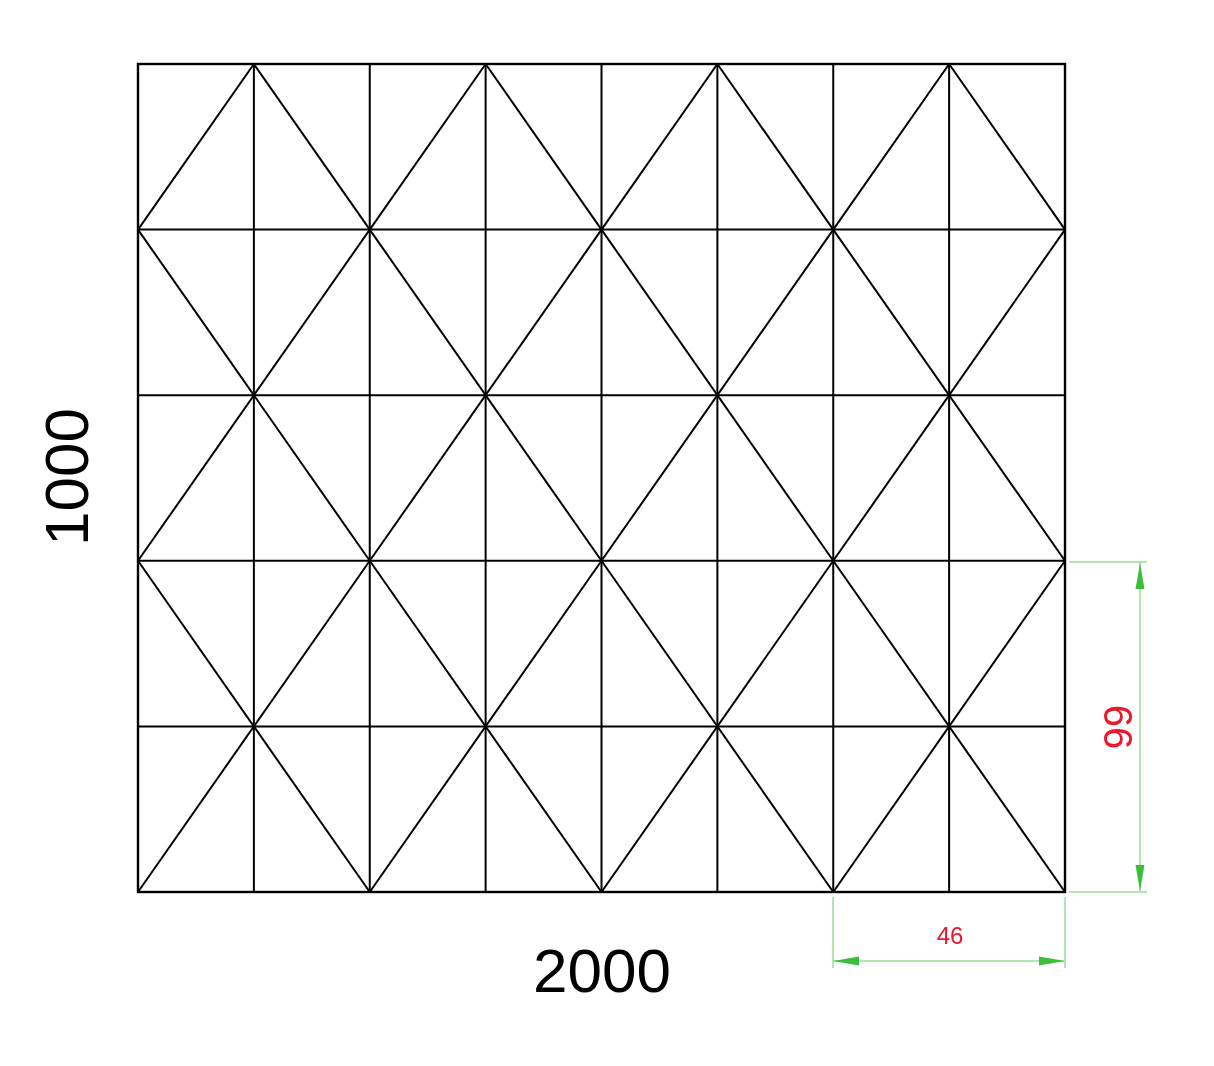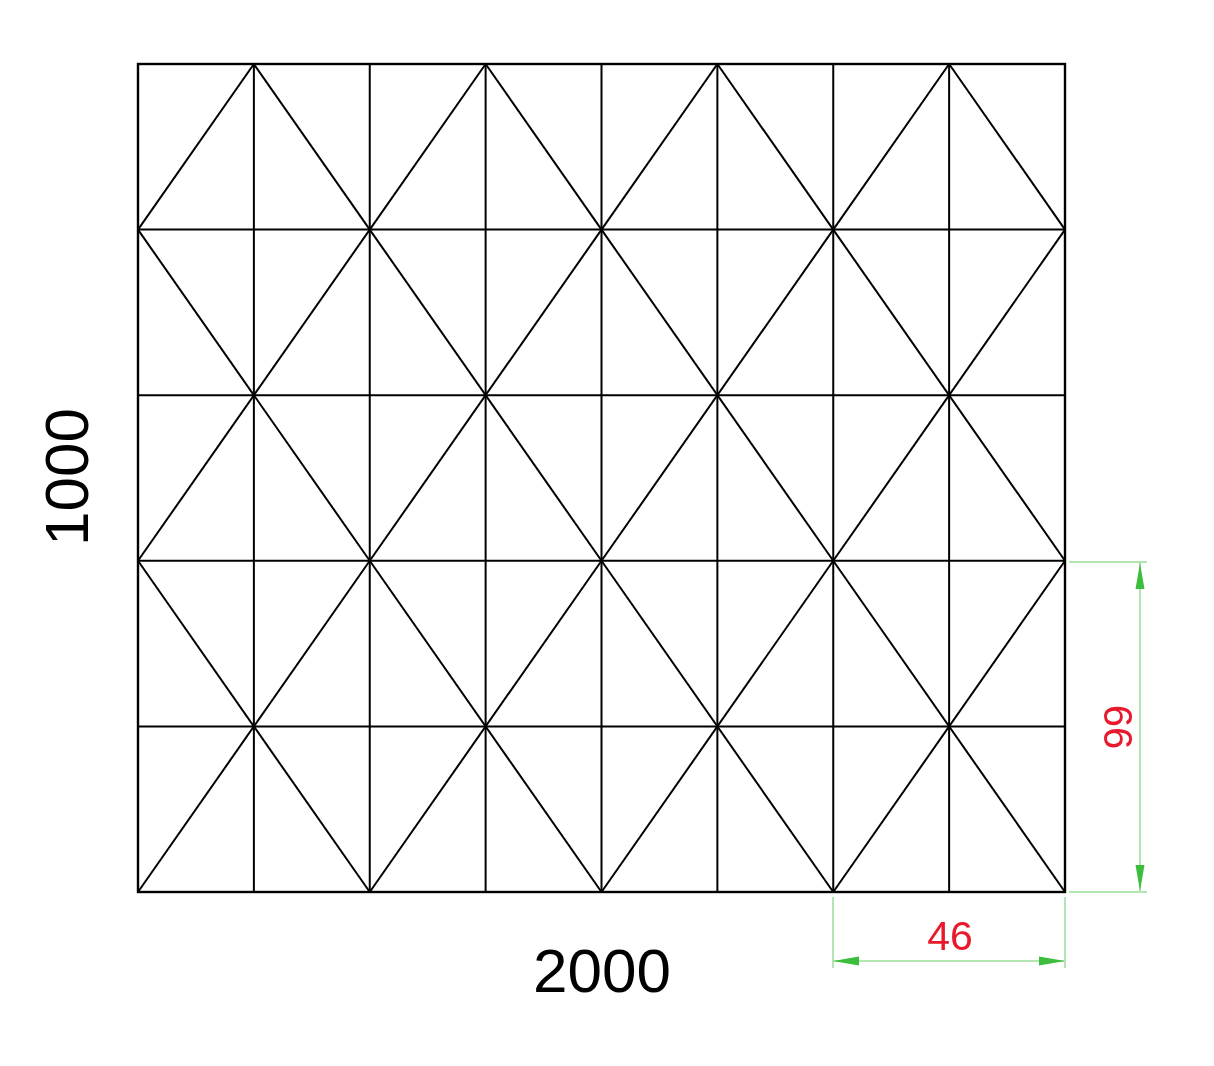--- a/index.html
+++ b/index.html
@@ -84,14 +84,14 @@
       <polygon points="833,961 859,956.5 859,965.5" fill="#3cbe3c" stroke="none"></polygon>
       <polygon points="1065,961 1039,956.5 1039,965.5" fill="#3cbe3c" stroke="none"></polygon>
     </svg>
 
   <div class="dim-label" id="lbl-overall-width" style="left: 602px; top: 971px; color: rgb(0, 0, 0); font-size: 62px; transform: translate(-50%, -50%) rotate(0deg);">2000</div>
 
   <div class="dim-label" id="lbl-overall-height" style="left: 67px; top: 477px; color: rgb(0, 0, 0); font-size: 62px; transform: translate(-50%, -50%) rotate(-90deg);">1000</div>
 
   <div class="dim-label" id="lbl-dim-vertical" style="left: 1118px; top: 727px; color: rgb(232, 25, 44); font-size: 40px; transform: translate(-50%, -50%) rotate(90deg);">66</div>
 
-  <div class="dim-label" id="lbl-dim-horizontal" style="left: 950px; top: 936px; color: rgb(232, 25, 44); font-size: 41px; transform: translate(-50%, -50%) rotate(0deg);">46</div>
+  <div class="dim-label" id="lbl-dim-horizontal" style="left: 950px; top: 936px; color: rgb(232, 25, 44); font-size: 24px; transform: translate(-50%, -50%) rotate(0deg);">46</div>
 </div>
 
 </body></html>

